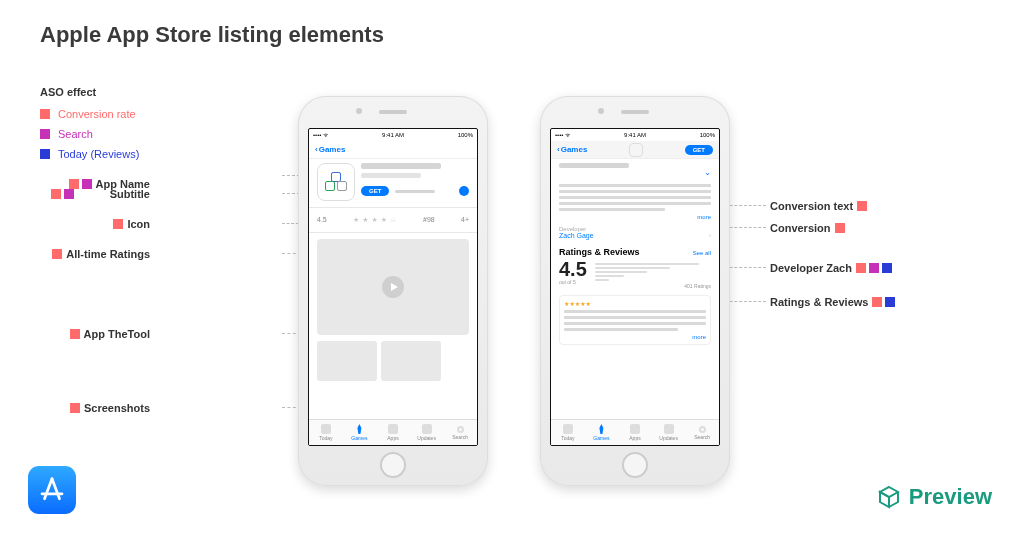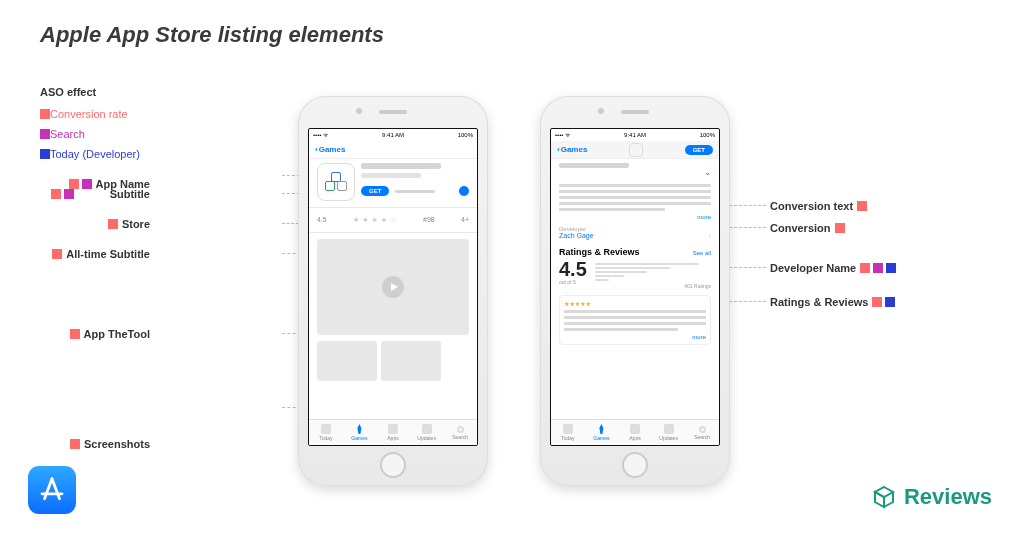--- a/index.html
+++ b/index.html
@@ -1,20 +1,20 @@
 <!DOCTYPE html>
 <html><head>
 <meta charset="utf-8">
 <style>
   * { box-sizing: border-box; margin: 0; padding: 0; }
   body { font-family: -apple-system, Helvetica, Arial, sans-serif; background: #fff; width: 1024px; height: 536px; position: relative; overflow: hidden; color:#333; }
-  .title { position: absolute; top: 22px; left: 40px; font-size: 22px; font-weight: 700; color: #3a3a3a; font-style: italic; }
+  .title { position: absolute; top: 22px; left: 40px; font-size: 22px; font-weight: 700; color: #3a3a3a; }
   .legend { position: absolute; top: 86px; left: 40px; font-size: 11px; color: #333; }
   .legend-title { font-weight: 600; margin-bottom: 10px; }
-  .legend-row { display: flex; align-items: center; margin: 8px 0; font-size: 11px;}
+  .legend-row { display: flex; align-items: center; gap: 8px; margin: 8px 0; font-size: 11px;}
   .sq { width: 10px; height: 10px; display: inline-block; }
   .sq.conv { background: #ff6b6b; }
   .sq.search { background: #c631b8; }
   .sq.today { background: #2a3bd6; }
   .legend .conv-t { color:#ff6b6b;}
   .legend .search-t { color:#c631b8;}
   .legend .today-t { color:#2a3bd6;}
 
   
   .annotations-left { position: absolute; left: 150px; top: 170px; font-size:11px; color:#333; font-weight:600;}
@@ -114,21 +114,21 @@
   <div class="legend-row">
     <span class="sq conv"></span>
     <span class="conv-t">Conversion rate</span>
   </div>
   <div class="legend-row">
     <span class="sq search"></span>
     <span class="search-t">Search</span>
   </div>
   <div class="legend-row">
     <span class="sq today"></span>
-    <span class="today-t">Today (Developer)</span>
+    <span class="today-t">Today (Reviews)</span>
   </div>
 </div>
 
 <div class="annotations-left">
   <div class="ann ann-left" style="top:8px;">
     <span class="sqs">
         <span class="sq conv"></span>
         <span class="sq search"></span>
       </span>
     <span>App Name</span>
@@ -137,35 +137,35 @@
     <span class="sqs">
         <span class="sq conv"></span>
         <span class="sq search"></span>
       </span>
     <span>Subtitle</span>
   </div>
   <div class="ann ann-left" style="top:48px;">
     <span class="sqs">
         <span class="sq conv"></span>
       </span>
-    <span>Store</span>
+    <span>Icon</span>
   </div>
   <div class="ann ann-left" style="top:78px;">
     <span class="sqs">
         <span class="sq conv"></span>
       </span>
-    <span>All-time Subtitle</span>
+    <span>All-time Ratings</span>
   </div>
   <div class="ann ann-left" style="top:158px;">
     <span class="sqs">
         <span class="sq conv"></span>
       </span>
     <span>App TheTool</span>
   </div>
-  <div class="ann ann-left" style="top:232px;margin-top:36px;">
+  <div class="ann ann-left" style="top:232px;">
     <span class="sqs">
         <span class="sq conv"></span>
       </span>
     <span>Screenshots</span>
   </div>
 </div>
 
 <div class="annotations-right">
   <div class="ann ann-right" style="top:0px;">
     <span>Conversion text</span>
@@ -173,21 +173,21 @@
         <span class="sq conv"></span>
       </span>
   </div>
   <div class="ann ann-right" style="top:22px;">
     <span>Conversion</span>
     <span class="sqs">
         <span class="sq conv"></span>
       </span>
   </div>
   <div class="ann ann-right" style="top:62px;">
-    <span>Developer Name</span>
+    <span>Developer Zach</span>
     <span class="sqs">
         <span class="sq conv"></span>
         <span class="sq search"></span>
         <span class="sq today"></span>
       </span>
   </div>
   <div class="ann ann-right" style="top:96px;">
     <span>Ratings &amp; Reviews</span>
     <span class="sqs">
         <span class="sq conv"></span>
@@ -381,14 +381,14 @@
     <line x1="12" y1="3" x2="18" y2="19"></line>
     <line x1="4" y1="15" x2="20" y2="15"></line>
   </svg>
 </div>
 <div class="thetool">
   <svg class="cube" viewBox="0 0 24 24">
     <path d="M12 2 L21 7 L12 12 L3 7 Z" fill="none" stroke="#1a9b7f" stroke-width="2"></path>
     <path d="M3 7 L3 17 L12 22 L12 12 Z" fill="none" stroke="#1a9b7f" stroke-width="2"></path>
     <path d="M21 7 L21 17 L12 22" fill="none" stroke="#1a9b7f" stroke-width="2"></path>
   </svg>
-  <span>Reviews</span>
+  <span>Preview</span>
 </div>
 
 </body></html>

